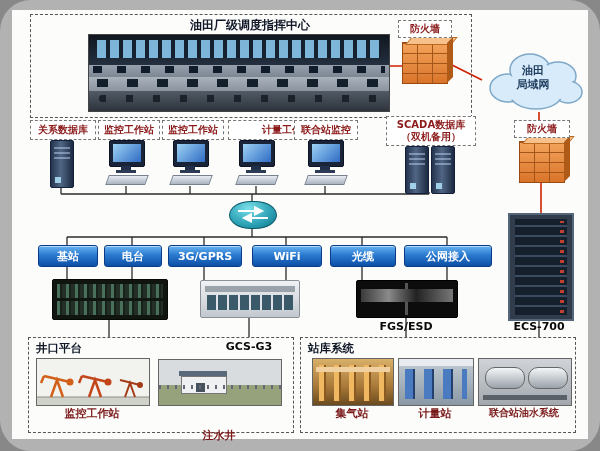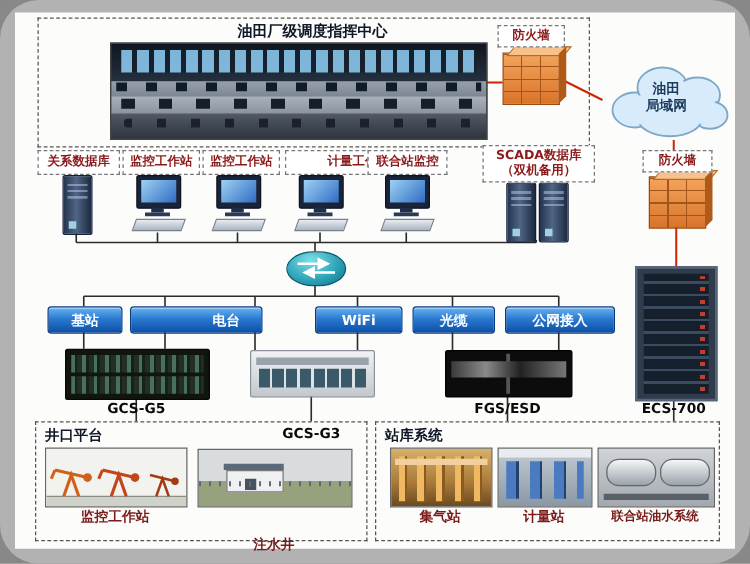--- a/index.html
+++ b/index.html
@@ -224,30 +224,30 @@
       <g stroke="#fff" stroke-width="2" fill="#fff">
         <path d="M8 9 H25" fill="none"></path>
           <polygon points="25,5.5 32,9 25,12.5"></polygon>
         <path d="M38 16 H21" fill="none"></path>
           <polygon points="21,12.5 14,16 21,19.5"></polygon>
       </g>
     </svg>
   </div>
 
   <div class="btn-blue" style="left:38px;top:245px;width:58px;text-align:center;">基站</div>
-  <div class="btn-blue" style="left:104px;top:245px;width:56px;padding-left:48px;">电台</div>
+  <div class="btn-blue" style="left:104px;top:245px;width:56px;">电台</div>
+  <div class="btn-blue" style="left:168px;top:245px;width:72px;">3G/GPRS</div>
   <div class="btn-blue" style="left:252px;top:245px;width:68px;">WiFi</div>
   <div class="btn-blue" style="left:330px;top:245px;width:64px;">光缆</div>
   <div class="btn-blue" style="left:404px;top:245px;width:86px;">公网接入</div>
 
   <div class="gcs5">
     <div class="row row1"></div>
     <div class="row row2"></div>
   </div>
-  <div class="eq-label" style="left:52px;top:320px;width:114px;">GCS-G5</div>
 
   <div class="gcs3">
     <div class="rail"></div>
     <div class="mods"></div>
   </div>
   <div class="eq-label" style="left:200px;top:320px;width:98px;margin-top:20px;">GCS-G3</div>
 
   <div class="fgs">
     <div class="split"></div>
     <div class="glass"></div>

